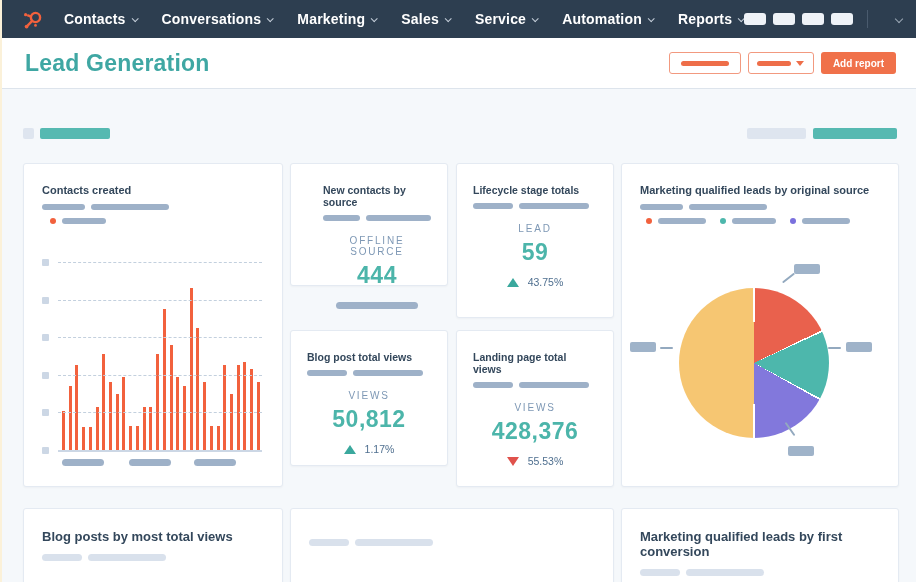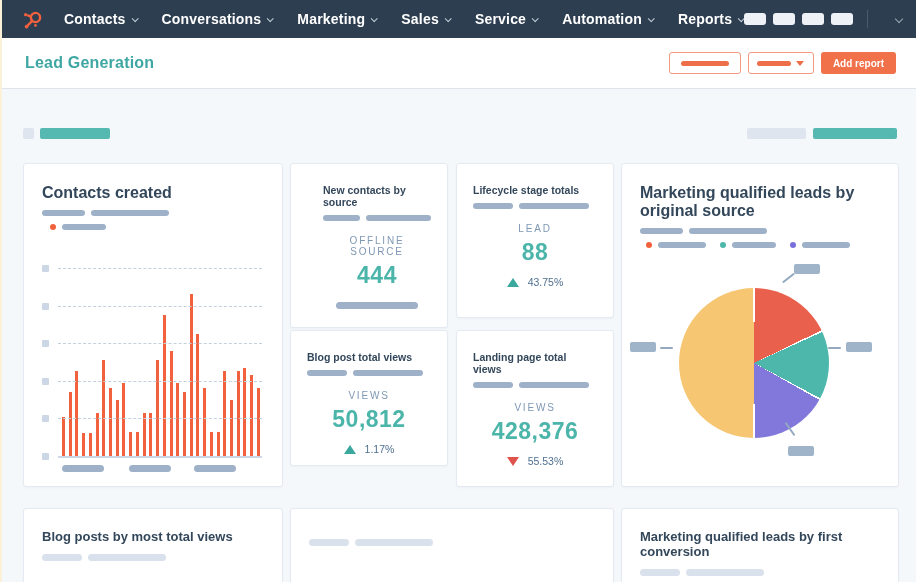--- a/index.html
+++ b/index.html
@@ -14,60 +14,60 @@
   .nav-menu { display:flex; align-items:center; gap:25px; }
   .nav-item { display:flex; align-items:center; gap:6px; color:#ffffff; font-size:14px; font-weight:700; letter-spacing:.2px; cursor:pointer; }
   .chev { width:5px; height:5px; border-right:1.5px solid #c3cdd8; border-bottom:1.5px solid #c3cdd8; transform:rotate(45deg) translateY(-1px); display:inline-block; }
   .nav-right { position:absolute; right:14px; top:0; height:38px; display:flex; align-items:center; }
   .nav-box { width:22px; height:12px; border-radius:3px; background:#eef2f7; margin-left:7px; }
   .nav-divider { width:1px; height:18px; background:#4a5b6e; margin-left:14px; }
   .nav-caret { margin-left:28px; width:6px; height:6px; border-right:1.6px solid #9aa7b5; border-bottom:1.6px solid #9aa7b5; transform:rotate(45deg); }
 
   
   .page-header { position:absolute; left:0; top:38px; width:916px; height:51px; background:#ffffff; border-bottom:1px solid #dde4ec; display:flex; align-items:center; z-index:5; }
-  .page-title { margin-left:25px; font-size:16px; font-weight:700; color:#3fa7a3; letter-spacing:.2px; }
+  .page-title { margin-left:25px; font-size:23px; font-weight:700; color:#3fa7a3; letter-spacing:.2px; }
   .header-actions { position:absolute; right:20px; display:flex; align-items:center; gap:7px;border-radius:6px; }
   .btn-outline { height:22px; background:#fff; border:1px solid #f2997f; border-radius:3px; display:flex; align-items:center; justify-content:center; cursor:pointer; }
   .btn-outline .ph-orange { height:5px; border-radius:2.5px; background:#ee6e49; }
   .btn-filter-1 { width:72px; } .btn-filter-1 .ph-orange { width:48px; }
   .btn-filter-2 { width:66px; } .btn-filter-2 .ph-orange { width:34px; }
   .tri-dd { width:0; height:0; border-left:4px solid transparent; border-right:4px solid transparent; border-top:5px solid #ee6e49; margin-left:5px; }
   .btn-primary { height:22px; padding:0 12px; background:#f0714a; border:none; border-radius:3px; color:#fff; font-size:10px; font-weight:700; display:flex; align-items:center; cursor:pointer; }
 
   
   .band-el { position:absolute; border-radius:2px; }
   .band-sq { left:23px; top:128px; width:11px; height:11px; background:#dee5ef; }
   .band-teal-l { left:40px; top:128px; width:70px; height:11px; background:#56b9b1; cursor:pointer; }
   .band-gray-r { left:747px; top:128px; width:59px; height:11px; background:#dee5ef; }
   .band-teal-r { left:813px; top:128px; width:84px; height:11px; background:#56b9b1; cursor:pointer; }
 
   
   .card { position:absolute; background:#ffffff; border:1px solid #e4eaf2; border-radius:3px; box-shadow:0 1px 2px rgba(45,62,80,.04); padding:20px 18px; }
-  .card-title { font-size:16px; font-weight:700; color:#33475b; }
+  .card-title { font-size:11px; font-weight:700; color:#33475b; }
   .ph-row { display:flex; gap:6px; margin-top:8px; }
   .ph { height:6px; border-radius:3px; background:#9eb1c8; }
   .ph-light { background:#d9e1ec; height:7px; border-radius:3.5px; }
   .legend-row { display:flex; align-items:center; gap:6px; margin-top:8px; padding-left:8px; }
   .legend-dot { width:6px; height:6px; border-radius:50%; flex:0 0 auto; }
   .legend-bar { height:6px; border-radius:3px; background:#9eb1c8; }
 
   
   #card-contacts-created { left:23px; top:163px; width:260px; height:324px; }
   .plot { position:relative; margin:38px 0 0 16px; width:204px; height:188px; }
   .gridline { position:absolute; left:0; right:0; border-top:1px dashed #c3d0de; }
   .gridline.base { border-top:2px solid #ccd7e5; }
   .tick-sq { position:absolute; left:-16px; width:7px; height:7px; background:#ccd7e5; border-radius:1px; }
   .bars { position:absolute; left:4px; right:2px; top:0; bottom:0; display:flex; align-items:flex-end; justify-content:space-between; }
   .bar { width:3px; background:#f2613d; }
   .xlabels { position:relative; margin-left:16px; height:7px; margin-top:9px; }
   .xlabel { position:absolute; height:7px; width:42px; border-radius:3.5px; background:#9eb1c8; top:0; }
 
   
   .metric-card { width:158px; padding:20px 16px; }
-  #card-new-contacts   { left:290px; top:163px; height:165px;padding-left:32px; }
+  #card-new-contacts   { left:290px; top:163px; height:123px;padding-left:32px; }
   #card-lifecycle      { left:456px; top:163px; height:155px; }
   #card-blog-views     { left:290px; top:330px; height:136px; }
   #card-landing-views  { left:456px; top:330px; height:157px; }
   .metric-card .card-title { font-size:10.5px; }
   .metric-card .ph-row { margin-top:7px; }
   .metric-label { margin-top:14px; text-align:center; font-size:10px; letter-spacing:1.8px; color:#7e98b5; }
   .metric-value { margin-top:5px; text-align:center; font-size:23px; font-weight:700; color:#4cb5aa; letter-spacing:.5px; }
   .metric-ph-bottom { margin:13px auto 0; width:82px; height:7px; border-radius:3.5px; background:#9eb1c8; }
   .delta-row { margin-top:10px; display:flex; align-items:center; justify-content:center; gap:9px; }
   .tri { width:0; height:0; border-left:6px solid transparent; border-right:6px solid transparent; }
@@ -251,21 +251,21 @@
     <div class="metric-ph-bottom"></div>
   </div>
 
   <div class="card metric-card" id="card-lifecycle">
     <div class="card-title">Lifecycle stage totals</div>
     <div class="ph-row">
         <span class="ph w40"></span>
         <span class="ph w70"></span>
       </div>
     <div class="metric-label">LEAD</div>
-    <div class="metric-value">88</div>
+    <div class="metric-value">59</div>
     <div class="delta-row">
       <span class="tri up"></span>
       <span class="delta-text">43.75%</span>
     </div>
   </div>
 
   <div class="card metric-card" id="card-blog-views">
     <div class="card-title">Blog post total views</div>
     <div class="ph-row">
         <span class="ph w40"></span>

